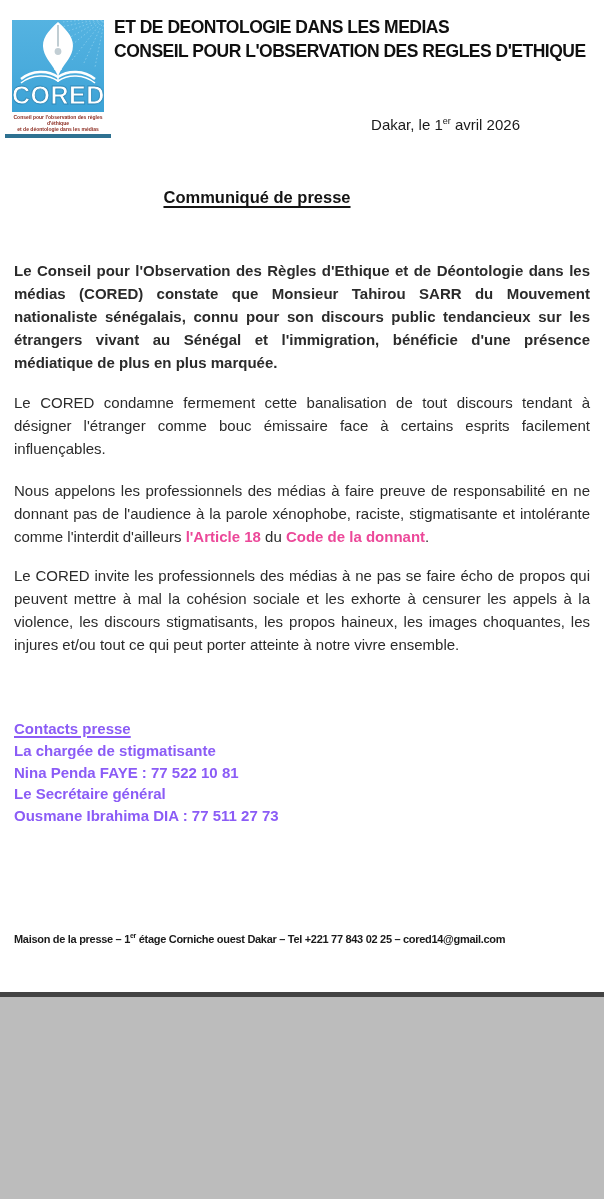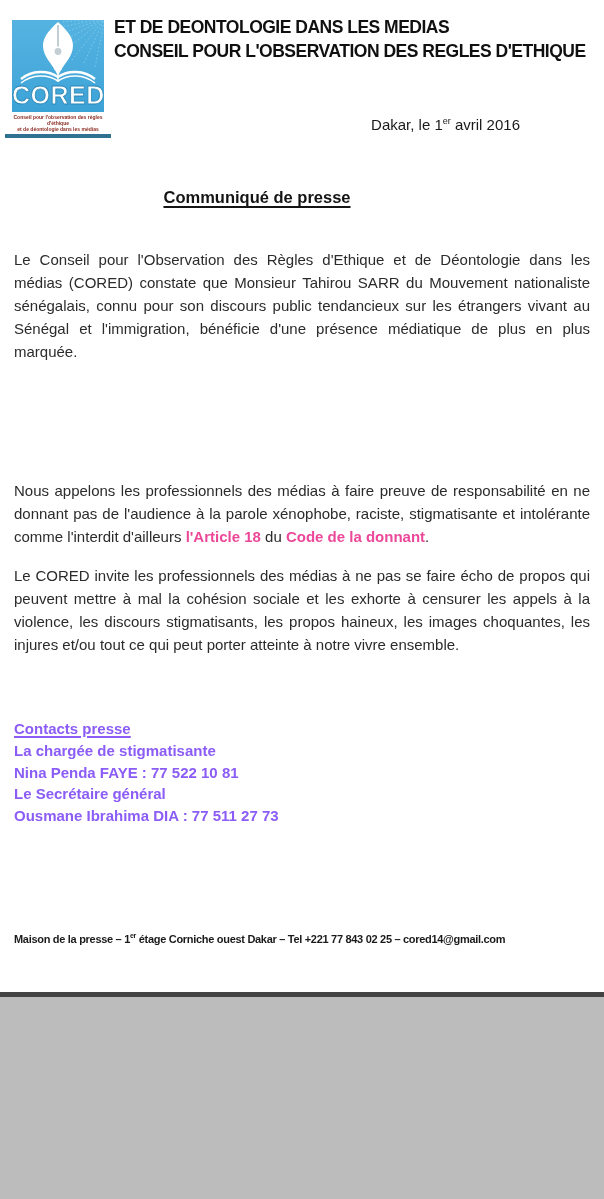--- a/index.html
+++ b/index.html
@@ -34,21 +34,21 @@
   .dateline{position:absolute;top:116px;right:84px;font-size:15px;color:#1a1a1a;}
   sup{font-size:9px;line-height:0;vertical-align:super;}
 
   
   .doc-heading{position:absolute;left:0;top:188px;width:552px;margin:0;box-sizing:border-box;
     padding-right:38px;text-align:center;font-size:16.5px;font-weight:700;color:#141414;
     text-decoration:underline;text-decoration-thickness:1.5px;text-underline-offset:3px;}
   .body{position:absolute;left:14px;width:576px;margin:0;
     font-size:15px;line-height:23px;color:#2b2b2b;text-align:justify;}
   .body b{font-weight:700;color:#ec4899;}
-  .p1{top:248px;}
+  .p1{top:259px;font-weight:bold;}
   .p2{top:391px;}
   .p3{top:479px;}
   .p4{top:564px;}
 
   
   .contacts{position:absolute;left:14px;top:718px;width:420px;
     font-size:15px;line-height:21.8px;font-weight:700;color:#8b5cf6;}
   .contacts-heading{text-decoration:underline;text-decoration-thickness:1.5px;text-underline-offset:2px;}
 
   
@@ -97,25 +97,26 @@
         <div>et de déontologie dans les médias</div>
       </div>
       <div class="logo-bar"></div>
     </div>
 
     <h1 class="org-title">
       <span class="line">ET DE DEONTOLOGIE DANS LES MEDIAS</span>
       <span class="line">CONSEIL POUR L'OBSERVATION DES REGLES D'ETHIQUE</span>
     </h1>
 
-    <div class="dateline"><span>Dakar, le 1</span><sup>er</sup><span> avril 2016</span></div>
+    <div class="dateline"><span>Dakar, le 1</span><sup>er</sup><span> avril 2026</span></div>
 
     <h2 class="doc-heading">Communiqué de presse</h2>
 
     <p class="body p1"><span>Le Conseil pour l'Observation des Règles d'Ethique et de Déontologie dans les médias (CORED) constate que Monsieur Tahirou SARR du Mouvement nationaliste sénégalais, connu pour son discours public tendancieux sur les étrangers vivant au Sénégal et l'immigration, bénéficie d'une présence médiatique de plus en plus marquée.</span></p>
+    <p class="body p2"><span>Le CORED condamne fermement cette banalisation de tout discours tendant à désigner l'étranger comme bouc émissaire face à certains esprits facilement influençables.</span></p>
     <p class="body p3"><span>Nous appelons les professionnels des médias à faire preuve de responsabilité en ne donnant pas de l'audience à la parole xénophobe, raciste, stigmatisante et intolérante comme l'interdit d'ailleurs </span><b>l'Article 18</b><span> du </span><b>Code de la donnant</b><span>.</span></p>
     <p class="body p4"><span>Le CORED invite les professionnels des médias à ne pas se faire écho de propos qui peuvent mettre à mal la cohésion sociale et les exhorte à censurer les appels à la violence, les discours stigmatisants, les propos haineux, les images choquantes, les injures et/ou tout ce qui peut porter atteinte à notre vivre ensemble.</span></p>
 
     <div class="contacts">
       <div class="contacts-heading">Contacts presse</div>
       <div>La chargée de stigmatisante</div>
       <div>Nina Penda FAYE : 77 522 10 81</div>
       <div>Le Secrétaire général</div>
       <div>Ousmane Ibrahima DIA : 77 511 27 73</div>
     </div>

